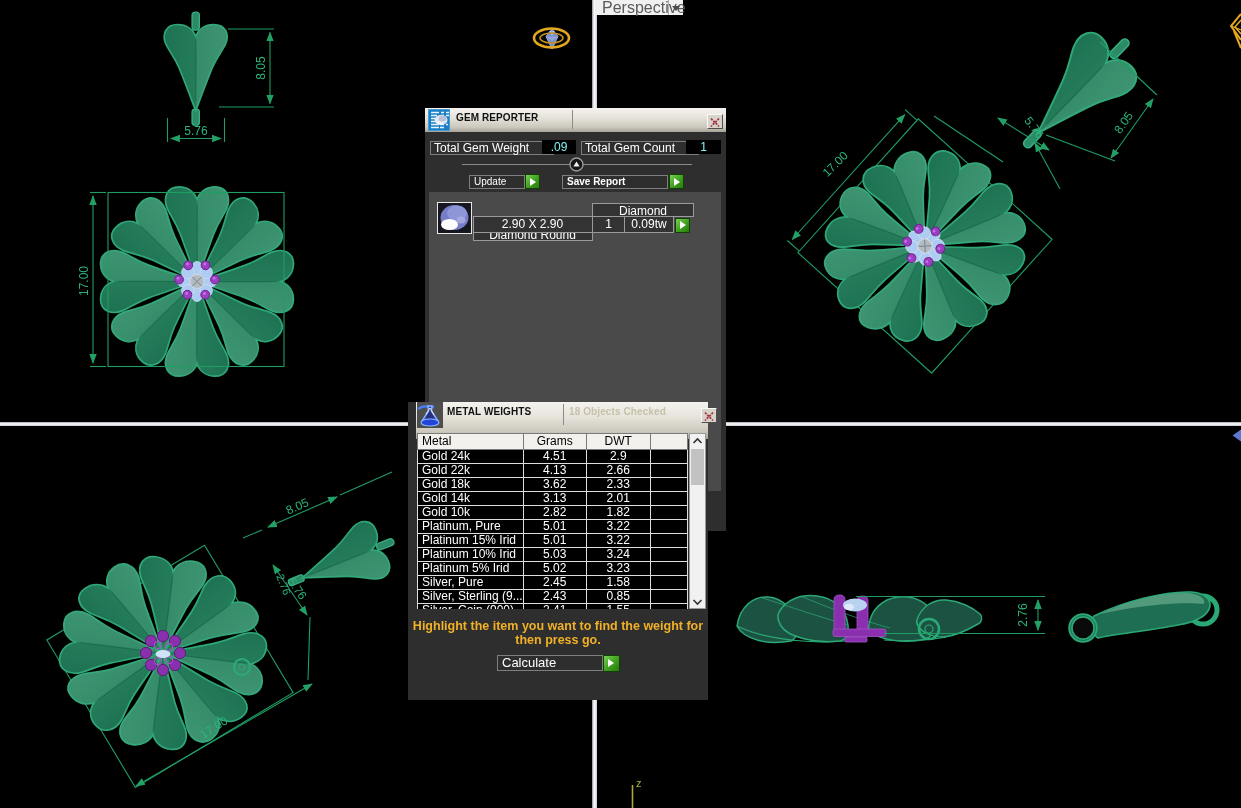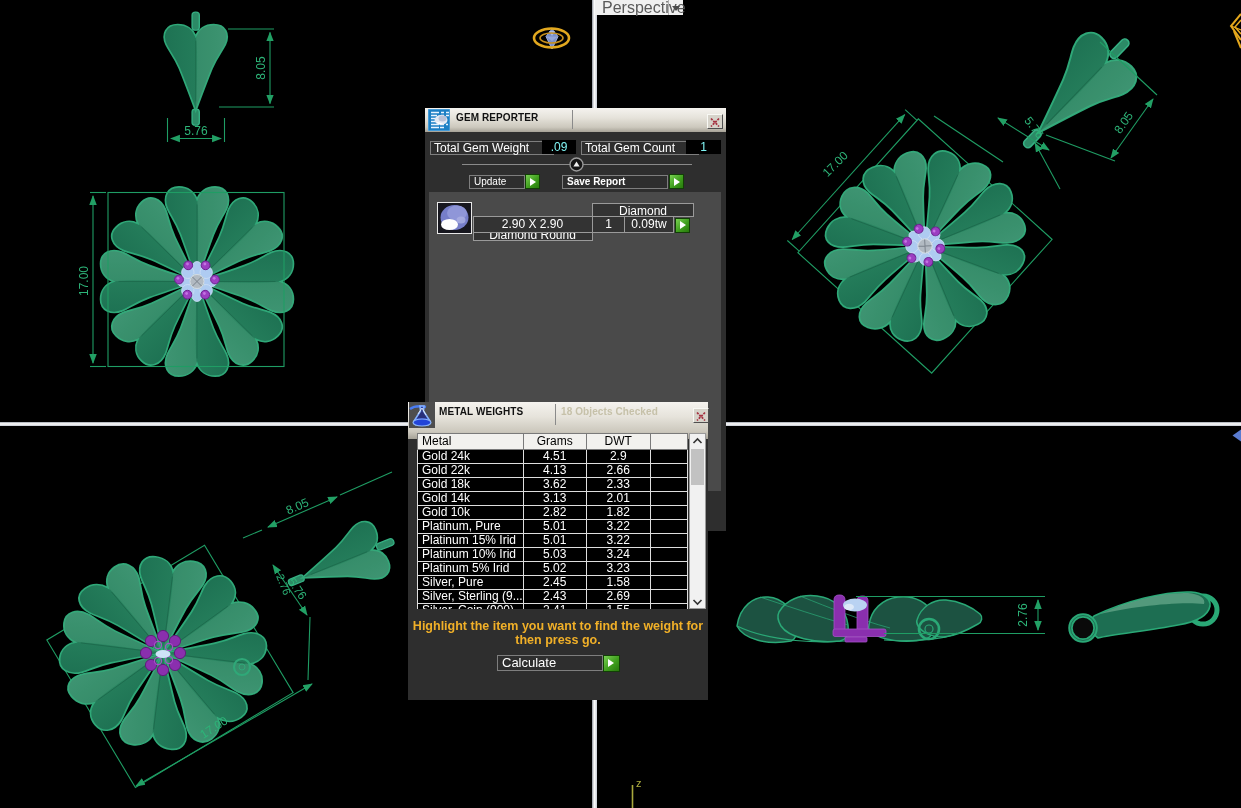--- a/index.html
+++ b/index.html
@@ -332,21 +332,21 @@
     <div class="gcell" style="left:43.5px;top:24px;width:118px;height:14.5px;line-height:14.5px;">2.90 X 2.90</div>
     <div class="gcell" style="left:163px;top:24px;width:31px;height:14.5px;line-height:14.5px;">1</div>
     <div class="gcell" style="left:195px;top:24px;width:48px;height:14.5px;line-height:14.5px;">0.09tw</div>
     <div class="gb" style="left:246px;top:25.5px;">
         <i></i>
       </div>
   </div>
 </div>
 
 <div class="win" id="mwwin">
-  <div class="tb" style="height:37px;">
+  <div class="tb" style="height:37px;margin-left:8px;">
     <div style="position:absolute;left:1px;top:0;width:26px;height:26px;background:#4e4e4e;">
       <svg width="26" height="26" viewBox="0 0 26 26">
         <path d="M1,7 C5,4 12,4 17,5" stroke="#4a7cf2" stroke-width="2.4" fill="none"></path>
         <path d="M11,4 L15,4 L14.5,9 L21,19 A3,3 0 0 1 18,23 L8,23 A3,3 0 0 1 5,19 L11.5,9 Z" fill="#0a18a0" opacity=".55"></path>
         <path d="M6.5,16.5 L20,16.5 L21,19 A3,3 0 0 1 18,23 L8,23 A3,3 0 0 1 5,19 Z" fill="#2548e4"></path>
         <path d="M11,4 L15,4 L14.5,9 L21,19 A3,3 0 0 1 18,23 L8,23 A3,3 0 0 1 5,19 L11.5,9 Z" fill="none" stroke="#86b0fa" stroke-width="1.6"></path>
         <ellipse cx="13" cy="20.5" rx="9" ry="3.5" fill="#2244d8" stroke="#8cb4f8" stroke-width="1.2"></ellipse>
         <path d="M9,12 L13,6 L17,13" stroke="#dce6fc" stroke-width="1" fill="none"></path>
       </svg>
     </div>
@@ -424,21 +424,21 @@
           </tr>
       <tr>
             <td class="n">Silver, Pure</td>
             <td class="c">2.45</td>
             <td class="c">1.58</td>
             <td></td>
           </tr>
       <tr>
             <td class="n">Silver, Sterling (9...</td>
             <td class="c">2.43</td>
-            <td class="c">2.69</td>
+            <td class="c">0.85</td>
             <td></td>
           </tr>
       <tr>
             <td class="n">Silver, Coin (900)</td>
             <td class="c">2.41</td>
             <td class="c">1.55</td>
             <td></td>
           </tr>
     </tbody>
       </table>

